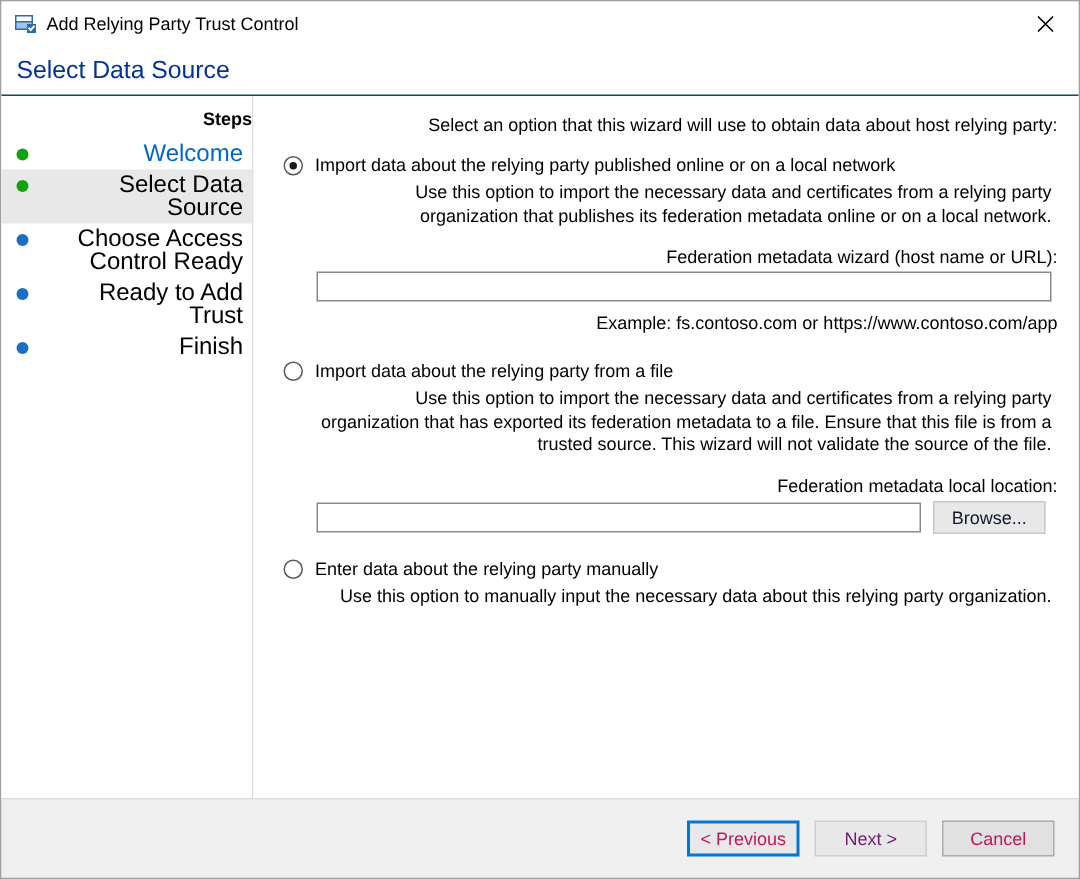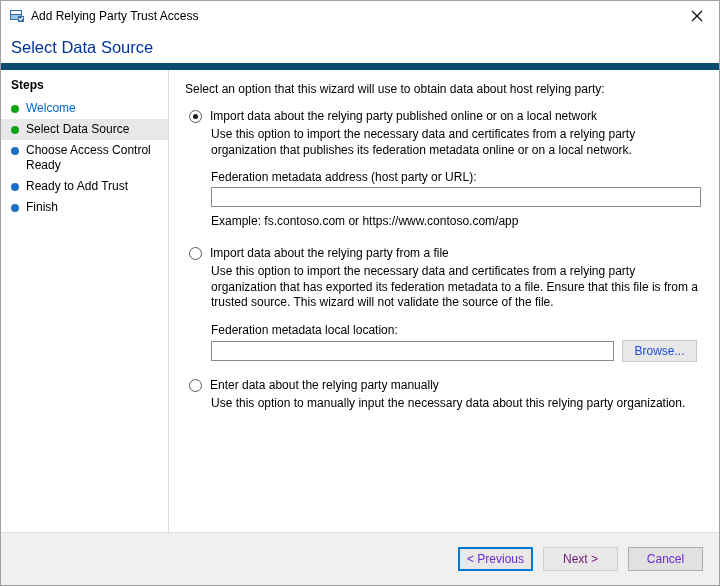--- a/index.html
+++ b/index.html
@@ -72,42 +72,43 @@
   .header-title {
     font-size: 16.5px;
     color: #003399;
     font-weight: normal;
   }
 
   
   .body {
     flex: 1 1 auto;
     display: flex;
-    border-top: 7px solid #0c4a6e;
+    border-top: 1px solid #0c4a6e;
     background: #f0f0f0;
     min-height: 0;
+    text-align: right;
   }
   .sidebar {
     width: 168px;
     background: #ffffff;
     border-right: 1px solid #dcdcdc;
     box-sizing: border-box;
     padding: 8px 0 0 0;
     flex: 0 0 auto;
   }
   .steps-label {
     font-weight: bold;
     font-size: 12px;
     padding: 0 0 6px 10px;
   }
   .step {
     display: flex;
     align-items: flex-start;
     padding: 3px 6px 3px 10px;
-    font-size: 12px;
+    font-size: 16px;
     line-height: 15px;
     color: #000;
   }
   .step.current {
     background: #e8e8e8;
   }
   .step .bullet {
     width: 8px;
     height: 8px;
     border-radius: 50%;
@@ -189,21 +190,21 @@
     display: flex;
     align-items: center;
     margin-top: 2px;
   }
   .browse-btn {
     margin-left: 8px;
     width: 75px;
     height: 22px;
     background: #e8e8e8;
     border: 1px solid #c8c8c8;
-    color: #1d4ed8;
+    color: #0f172a;
     font-size: 12px;
     display: flex;
     align-items: center;
     justify-content: center;
     box-sizing: border-box;
   }
   .spacer-1 { height: 18px; }
   .spacer-2 { height: 16px; }
 
   
@@ -221,21 +222,21 @@
     width: 75px;
     height: 24px;
     font-size: 12px;
     display: flex;
     align-items: center;
     justify-content: center;
     box-sizing: border-box;
     margin-left: 10px;
     background: #e1e1e1;
     border: 1px solid #adadad;
-    color: #6d28d9;
+    color: #be185d;
   }
   .btn.default {
     border: 2px solid #0078d7;
     background: #e8e8e8;
   }
   .btn.disabled {
     color: #701a75;
     background: #e8e8e8;
     border: 1px solid #cfcfcf;
   }
@@ -248,21 +249,21 @@
   <div class="titlebar">
     <span class="title-icon">
       <svg width="16" height="16" viewBox="0 0 16 16">
         <rect x="1" y="2" width="12" height="10" fill="#2d6ca8"></rect>
         <rect x="2" y="3" width="10" height="3" fill="#ffffff"></rect>
         <rect x="2" y="7" width="10" height="4" fill="#9fc6e8"></rect>
         <rect x="9" y="8" width="6" height="6" fill="#2d6ca8"></rect>
         <path d="M10 10.5 L11.5 12 L14 9.3" stroke="#ffffff" stroke-width="1.3" fill="none"></path>
       </svg>
     </span>
-    <span class="title-text">Add Relying Party Trust Access</span>
+    <span class="title-text">Add Relying Party Trust Control</span>
     <div class="close-btn">
       <svg width="12" height="12" viewBox="0 0 12 12">
         <path d="M1 1 L11 11 M11 1 L1 11" stroke="#000000" stroke-width="1.1" fill="none"></path>
       </svg>
     </div>
   </div>
 
   <div class="header">
     <div class="header-title">Select Data Source</div>
   </div>
@@ -300,21 +301,21 @@
 
     <div class="content">
 
       <div class="intro">Select an option that this wizard will use to obtain data about host relying party:</div>
 
       <div class="option-row">
         <span class="radio checked"></span>
         <span class="option-label">Import data about the relying party published online or on a local network</span>
       </div>
       <div class="option-desc">Use this option to import the necessary data and certificates from a relying party organization that publishes its federation metadata online or on a local network.</div>
-      <div class="field-label">Federation metadata address (host party or URL):</div>
+      <div class="field-label">Federation metadata wizard (host name or URL):</div>
       <div class="textbox"></div>
       <div class="example">Example: fs.contoso.com or https://www.contoso.com/app</div>
 
       <div class="spacer-1"></div>
 
       <div class="option-row">
         <span class="radio"></span>
         <span class="option-label">Import data about the relying party from a file</span>
       </div>
       <div class="option-desc">Use this option to import the necessary data and certificates from a relying party organization that has exported its federation metadata to a file. Ensure that this file is from a trusted source.  This wizard will not validate the source of the file.</div>

